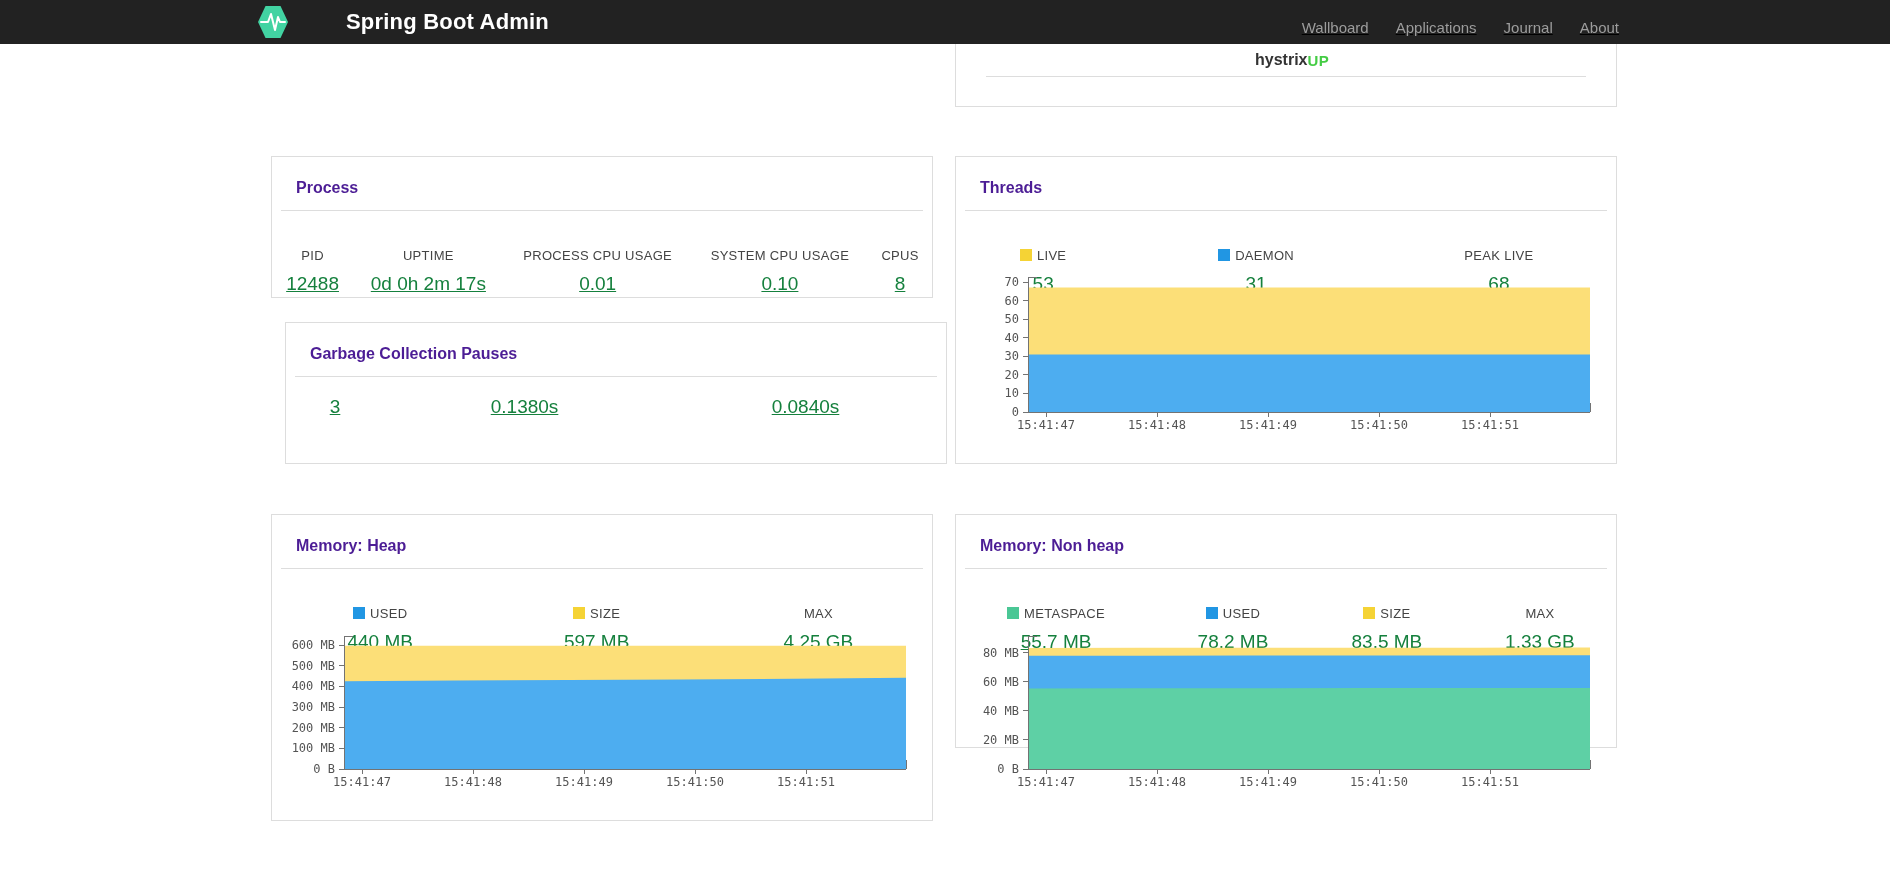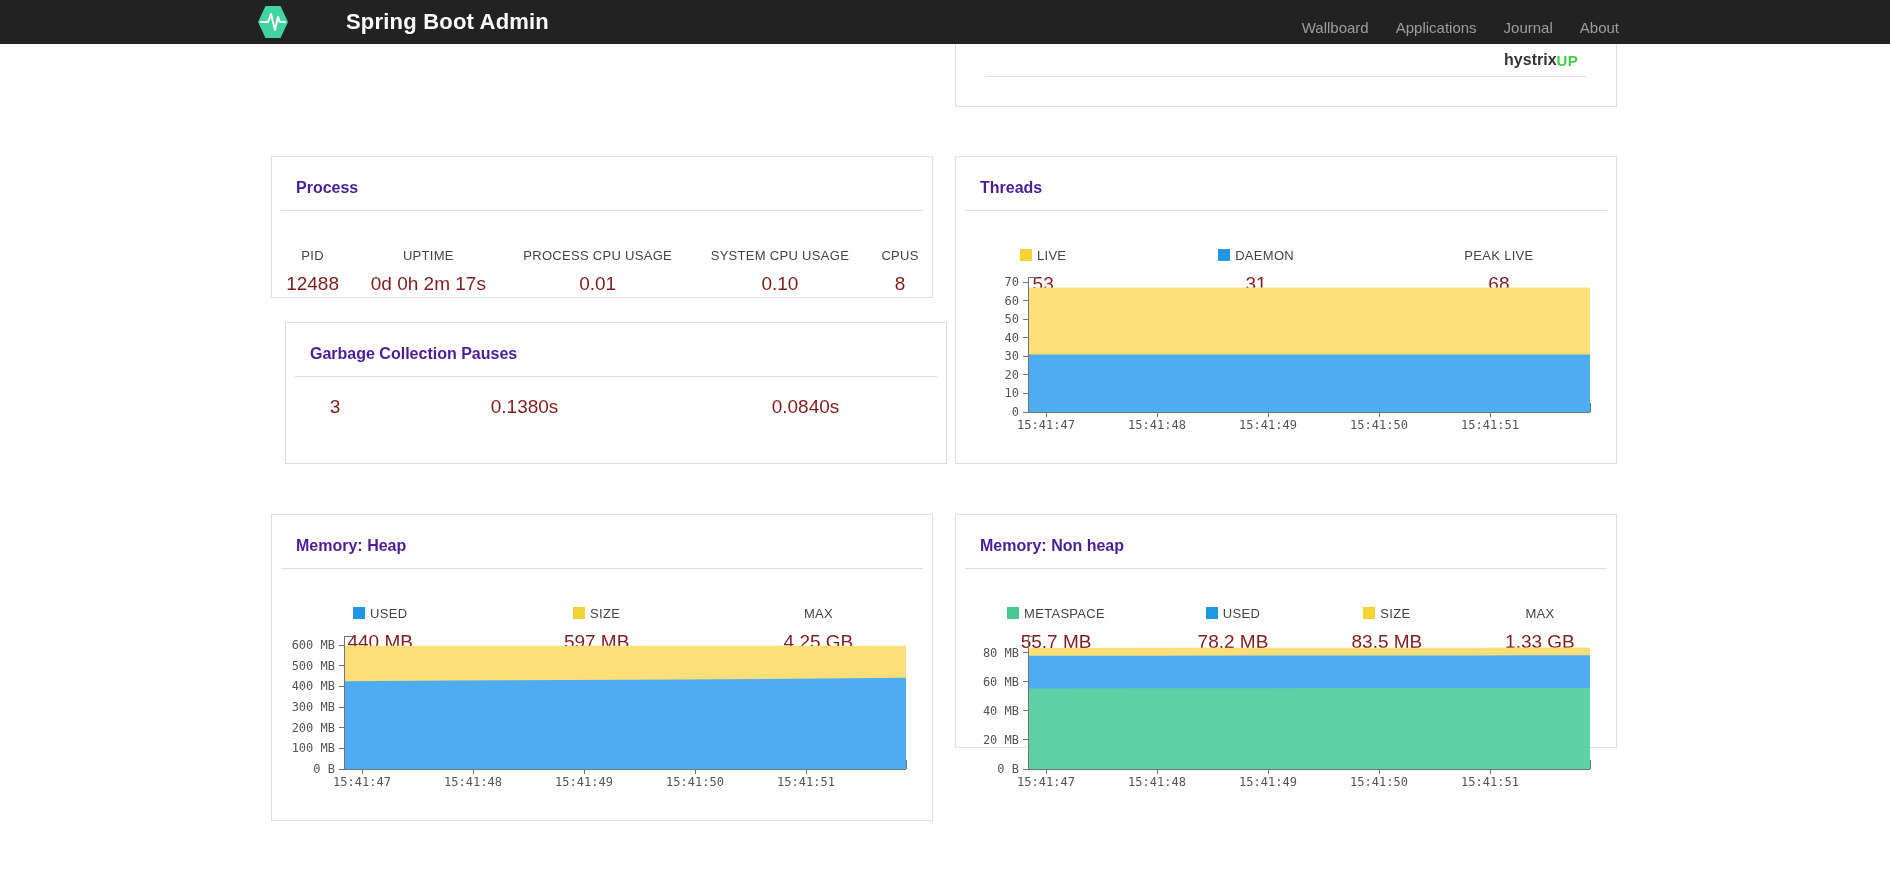--- a/index.html
+++ b/index.html
@@ -7,42 +7,42 @@
     width:1890px;height:892px;position:relative;overflow:hidden;
     background:#fff;font-family:"Liberation Sans",sans-serif;
   }
   
   .navbar{position:absolute;left:0;top:0;width:1890px;height:44px;background:#222;}
   .brand{position:absolute;left:258px;top:0;height:44px;display:flex;align-items:center;gap:10px;cursor:pointer;}
   .brand-logo{width:30px;height:32px;background:#42d3a2;
     clip-path:polygon(25% 0,75% 0,100% 50%,75% 100%,25% 100%,0 50%);
     display:flex;align-items:center;justify-content:center;}
   .brand-text{color:#fff;font-size:22px;font-weight:700;letter-spacing:.2px;white-space:nowrap;margin-left:48px;}
-  .nav-links{position:absolute;right:271px;top:0;height:56px;display:flex;align-items:center;margin:0;padding:0;list-style:none;}
+  .nav-links{position:absolute;right:271px;top:0;height:56px;display:flex;align-items:center;margin:0;padding:0;list-style:none;text-decoration:underline;}
   .nav-links li{margin-left:27px;}
   .nav-links a{color:#9d9d9d;font-size:15px;text-decoration:none;cursor:pointer;}
   
   .panel{position:absolute;background:#fff;border:1px solid #ddd;box-sizing:border-box;}
   .panel-title{margin:9px;padding:13px 15px;font-size:16px;font-weight:700;color:#4c1d95;border-bottom:1px solid #ddd;}
   
   #p-status{left:955px;top:44px;width:662px;height:63px;border-top:none;}
   .app-row{margin:0 30px;height:32px;border-bottom:1px solid #ddd;
-    display:flex;justify-content:flex-end;align-items:center;padding:0 8px 0 20px;cursor:pointer;}
+    display:flex;justify-content:center;align-items:center;padding:0 8px 0 20px;cursor:pointer;}
   .app-name{font-size:16px;font-weight:700;color:#333;}
   .app-status{font-size:15px;font-weight:700;letter-spacing:.3px;}
   #p-process{left:271px;top:156px;width:662px;height:142px;}
   #p-gc{left:285px;top:322px;width:662px;height:142px;}
   #p-threads{left:955px;top:156px;width:662px;height:308px;}
   #p-heap{left:271px;top:514px;width:662px;height:307px;}
   #p-nonheap{left:955px;top:514px;width:662px;height:234px;}
   
   .metrics{width:100%;border-collapse:collapse;table-layout:auto;}
   .metrics td{text-align:center;padding:0 10px;white-space:nowrap;}
   .metrics .labels td{padding-top:28px;font-size:13px;color:#444;letter-spacing:.3px;}
-  .metrics .values td{padding-top:10px;font-size:19px;color:#7f1d1d;}
+  .metrics .values td{padding-top:10px;font-size:19px;color:#15803d;text-decoration:underline;}
   .swatch{display:none;width:12px;height:12px;margin-right:5px;vertical-align:-1px;}
   .swatch[style]{display:inline-block;}
   
   svg.chart{position:absolute;left:0;}
   svg.chart text{font-family:"DejaVu Sans Mono",monospace;font-size:12px;fill:#545454;}
 </style>
 </head>
 <body>
 
 <nav class="navbar">

